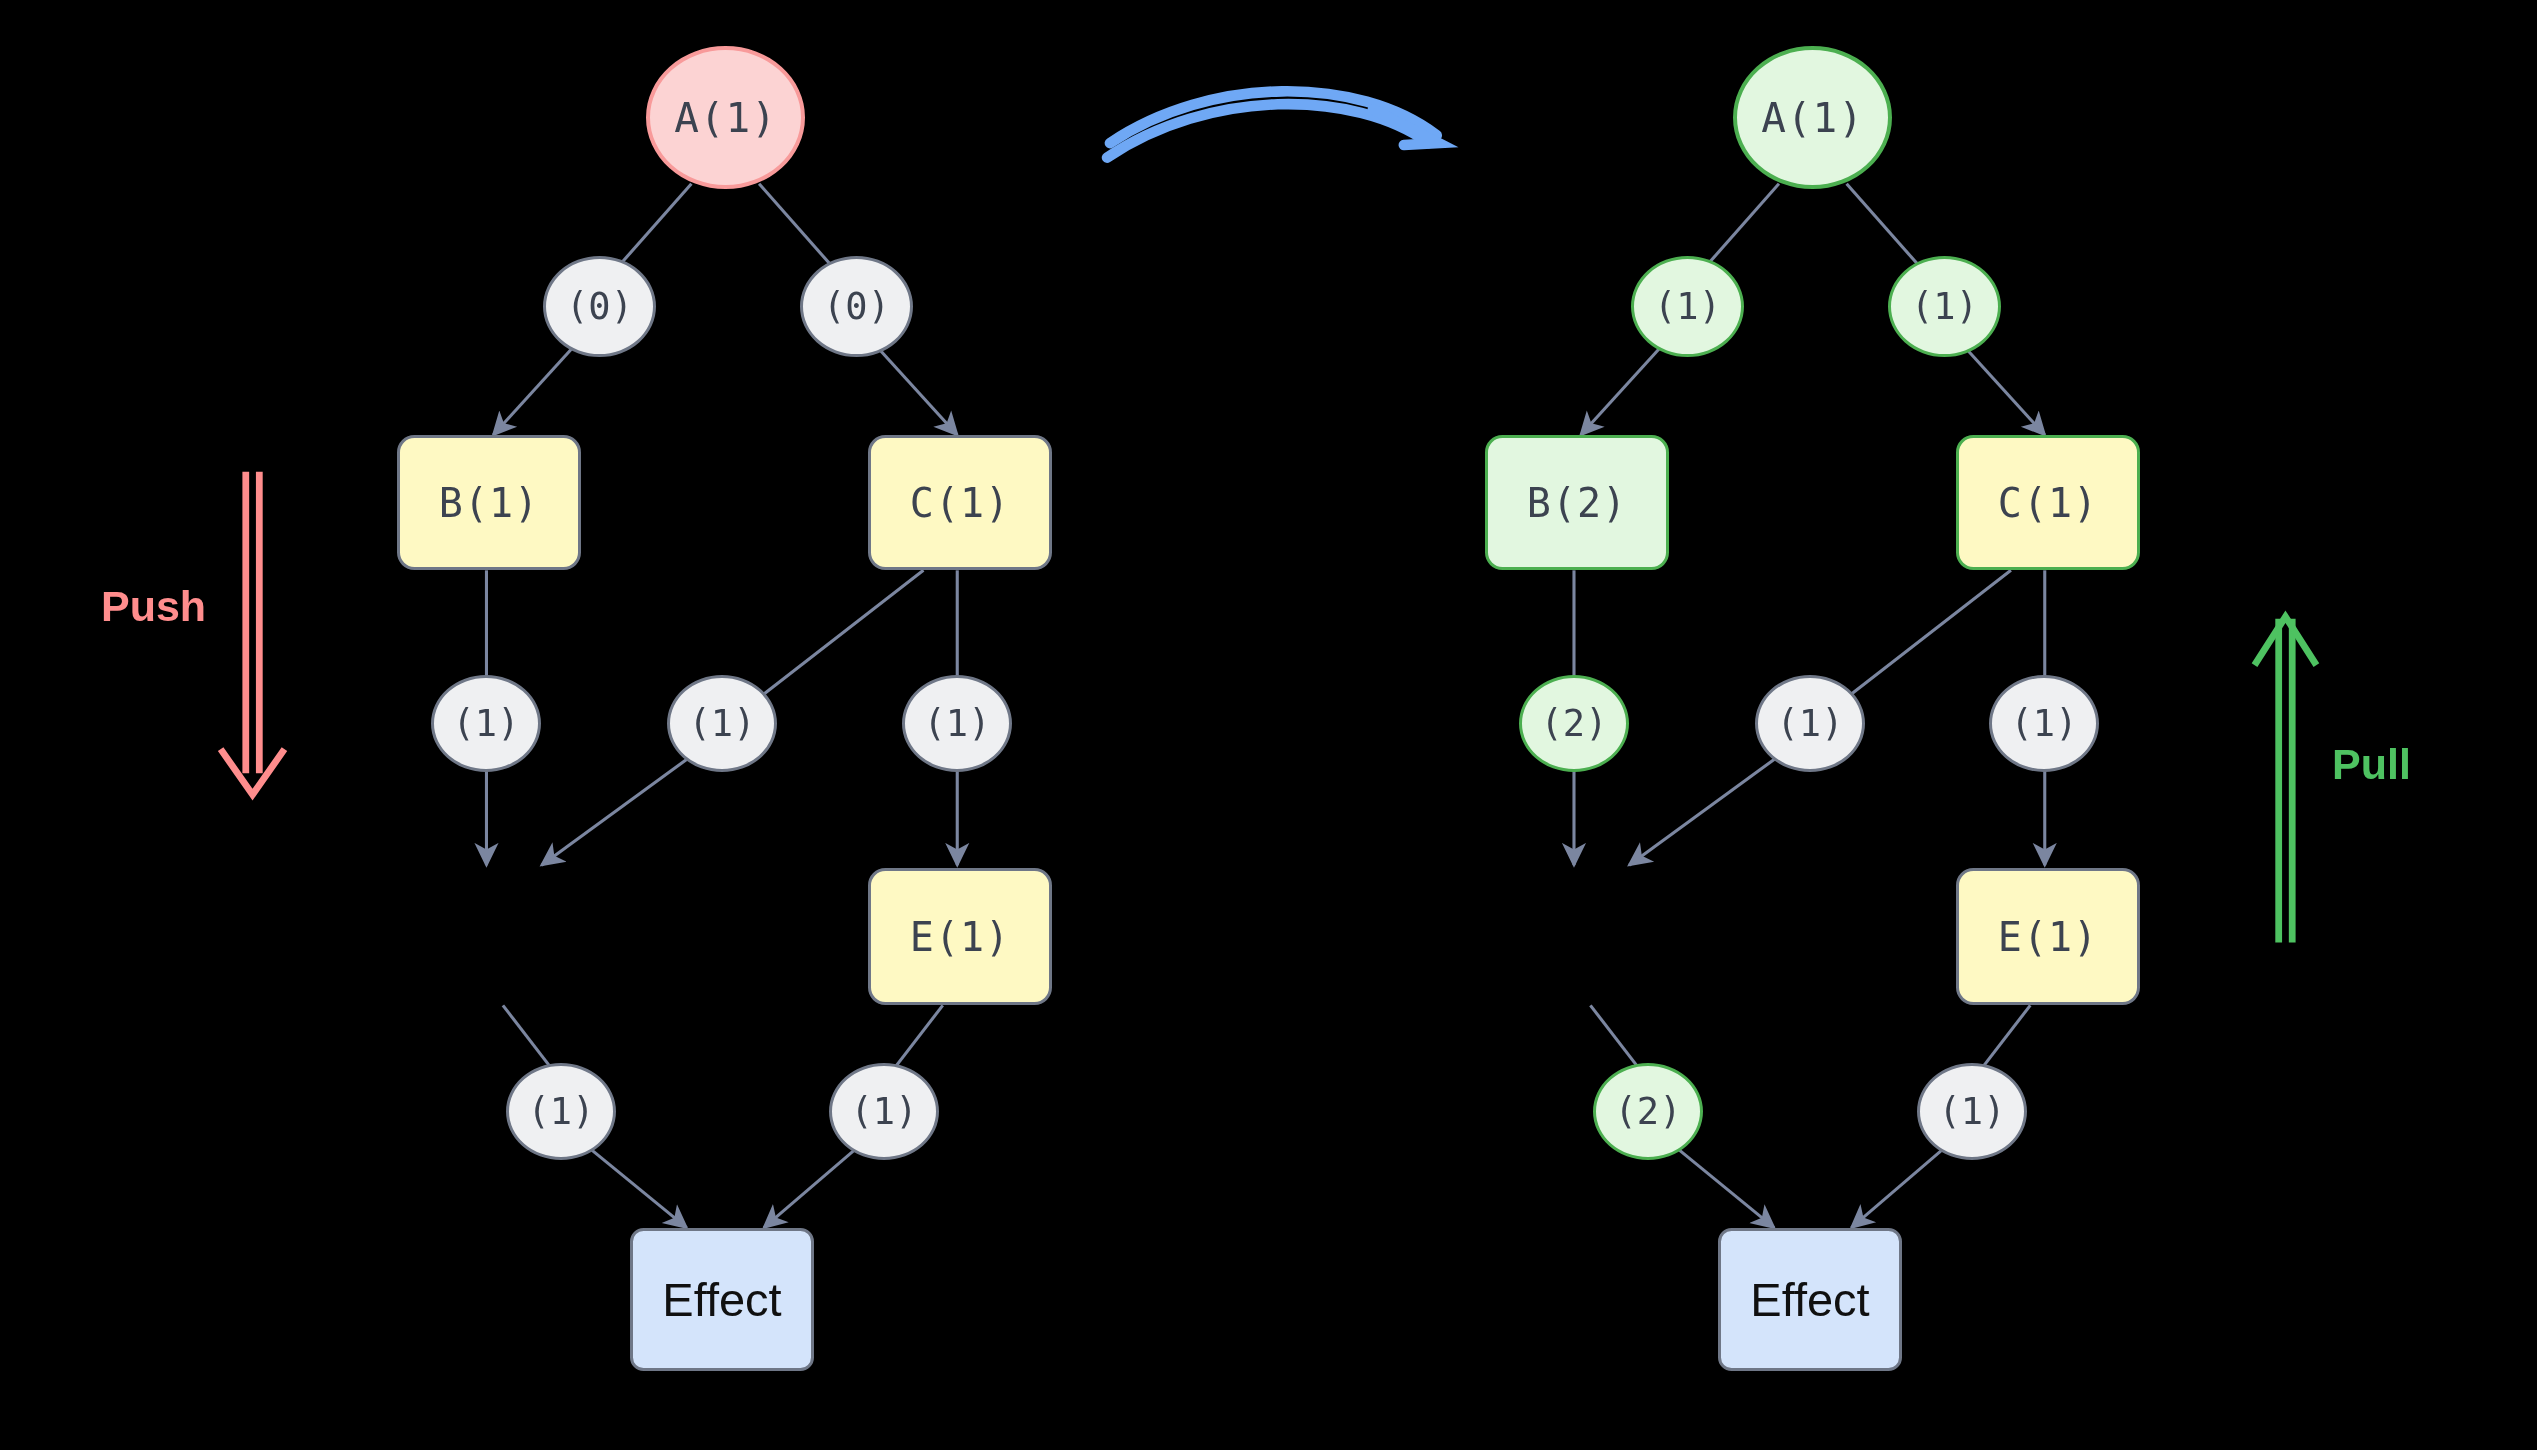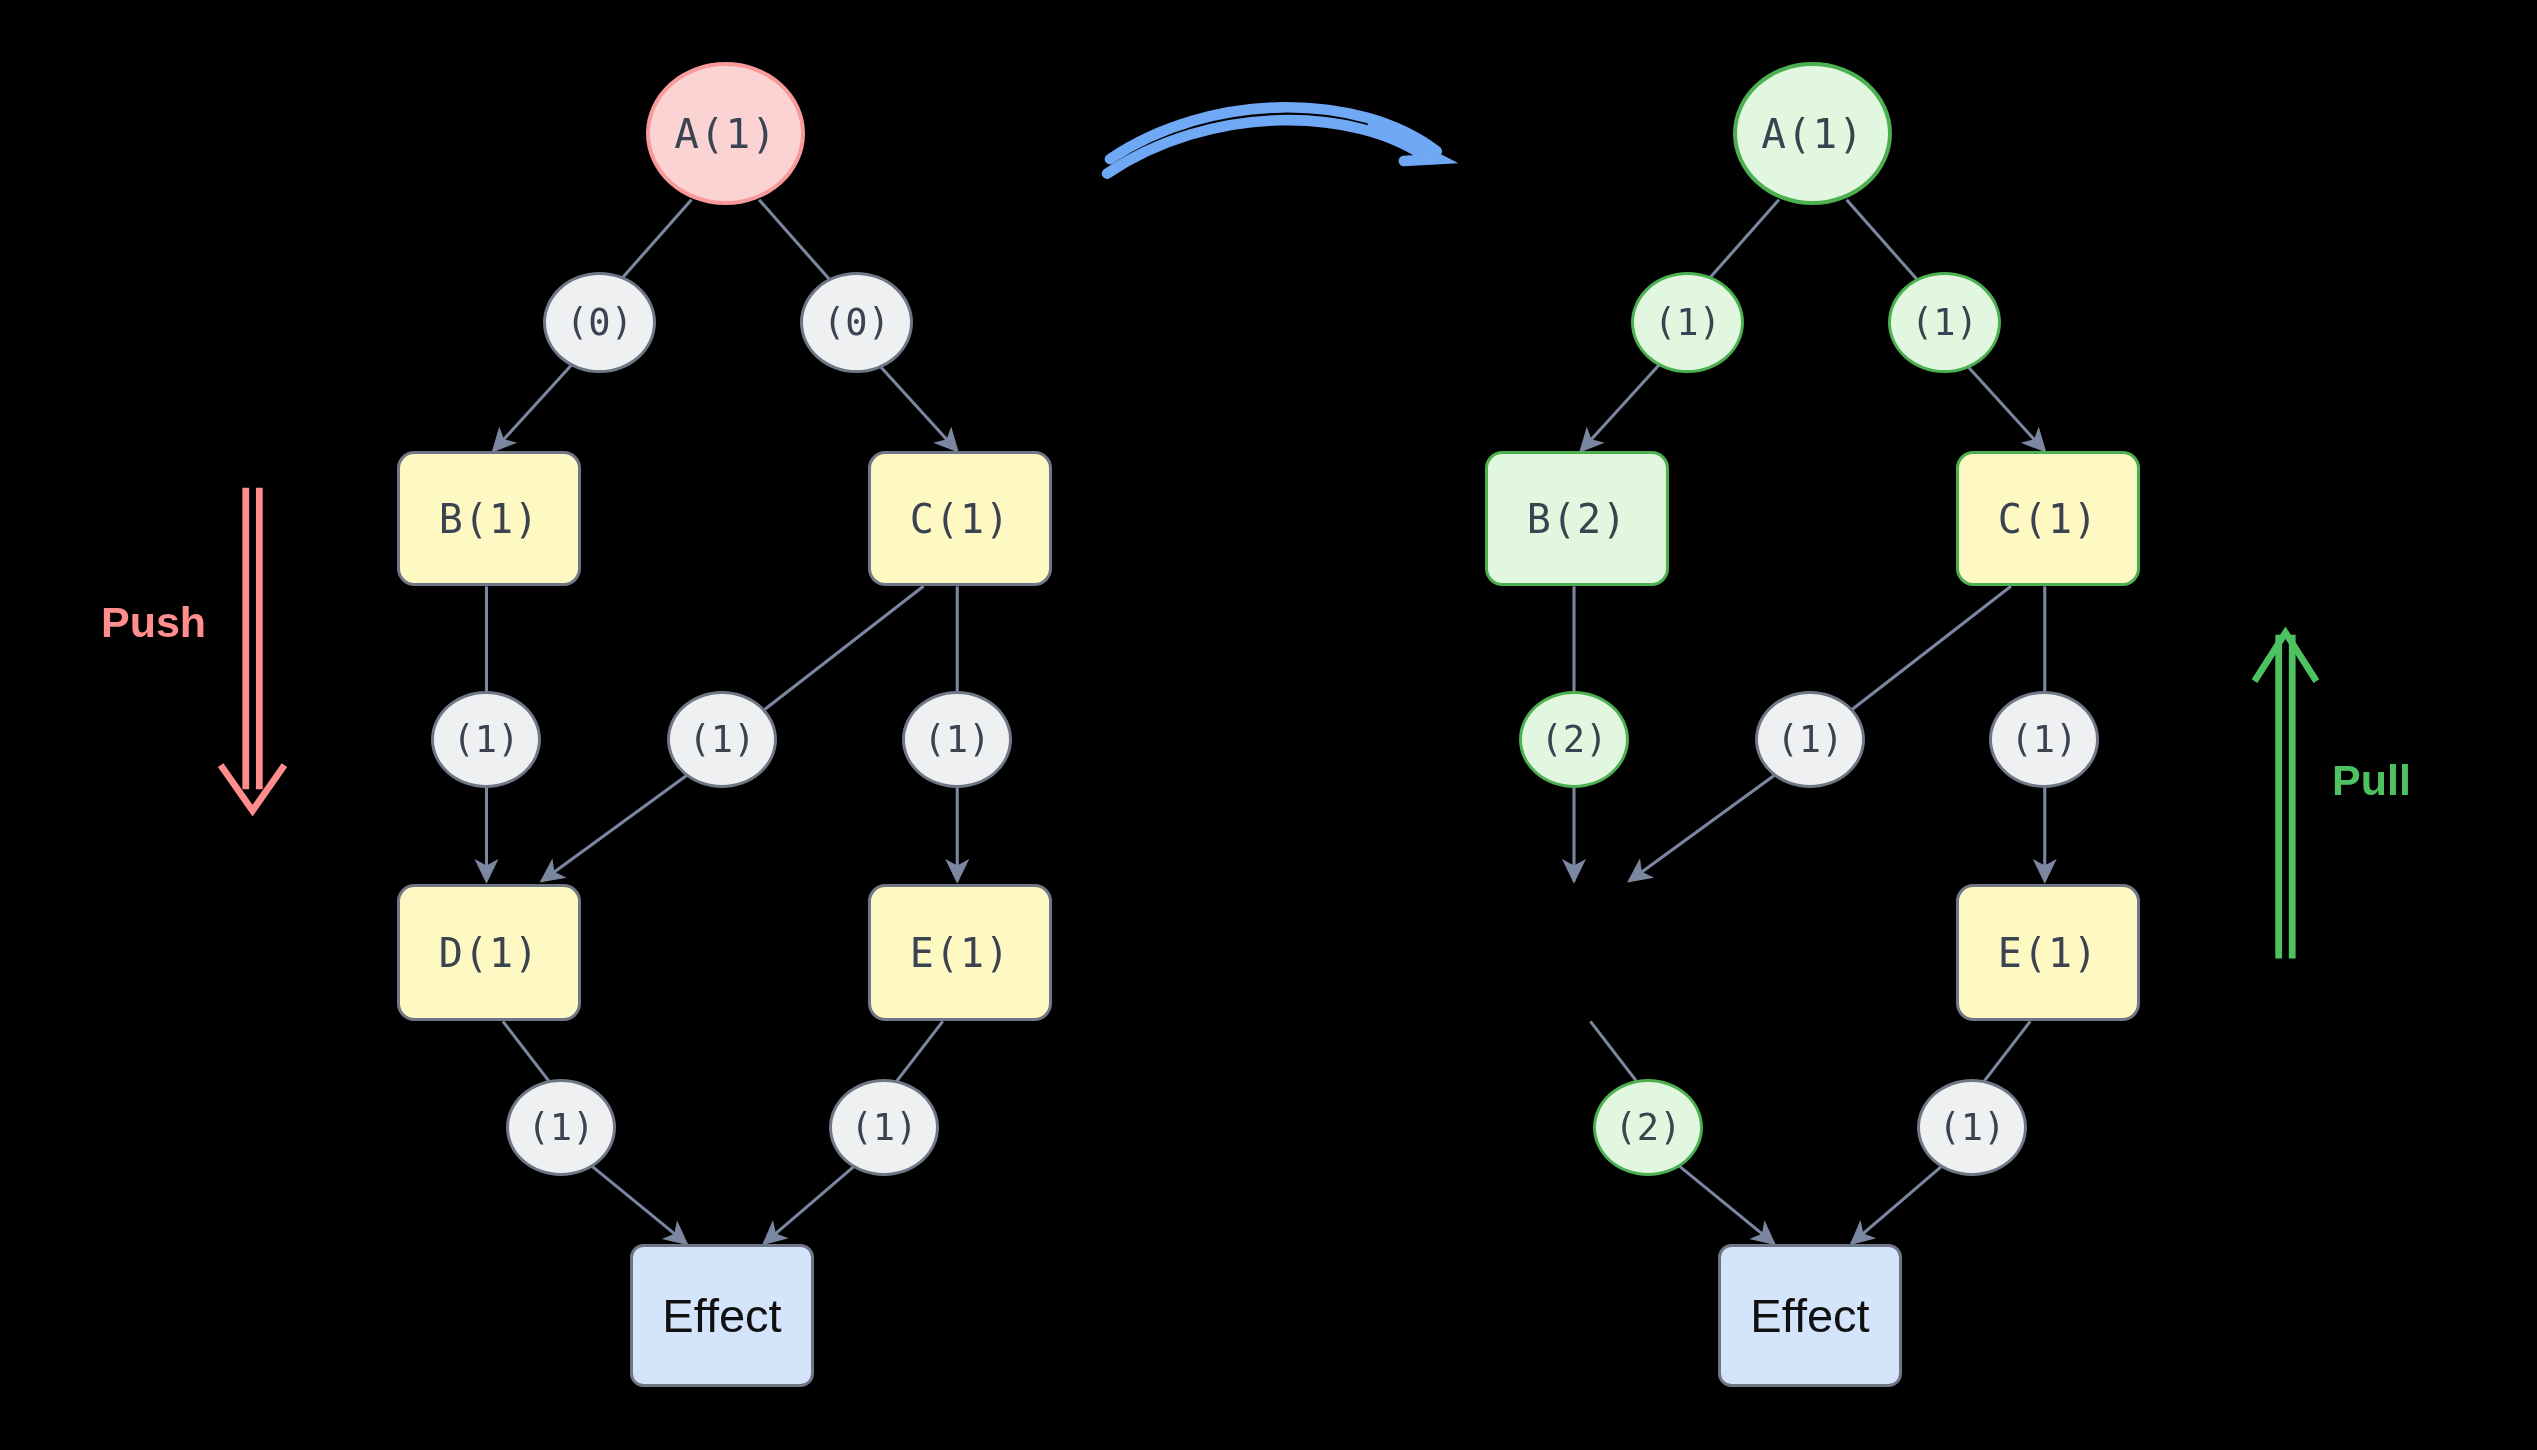--- a/index.html
+++ b/index.html
@@ -11,21 +11,20 @@
     width: 2538px;
     height: 1450px;
     overflow: hidden;
     font-family: "Liberation Sans", sans-serif;
   }
   #stage {
     position: relative;
     width: 2538px;
     height: 1224px;
     background: #000000;
-    margin-top: 16px;
   }
   #edges {
     position: absolute;
     left: 0; top: 0;
     width: 2538px;
     height: 1450px;
     pointer-events: none;
   }
 
   
@@ -193,21 +192,20 @@
   <div class="node box" style="left:397px; top:435px; width:184px; height:135px;">B(1)</div>
 
   <div class="node box" style="left:868px; top:435px; width:184px; height:135px;">C(1)</div>
 
   <div class="node sig" style="left:431px; top:675px; width:110px; height:97px;">(1)</div>
 
   <div class="node sig" style="left:667px; top:675px; width:110px; height:97px;">(1)</div>
 
   <div class="node sig" style="left:902px; top:675px; width:110px; height:97px;">(1)</div>
 
-  <div class="node box" style="left:397px; top:868px; width:184px; height:137px;">D(1)</div>
 
   <div class="node box" style="left:868px; top:868px; width:184px; height:137px;">E(1)</div>
 
   <div class="node sig" style="left:506px; top:1063px; width:110px; height:97px;">(1)</div>
 
   <div class="node sig" style="left:829px; top:1063px; width:110px; height:97px;">(1)</div>
 
   <div class="node effect" style="left:630px; top:1228px; width:184px; height:143px;">Effect</div>
 
   <div class="node root green" style="left:1733px; top:46px; width:159px; height:143px;">A(1)</div>

